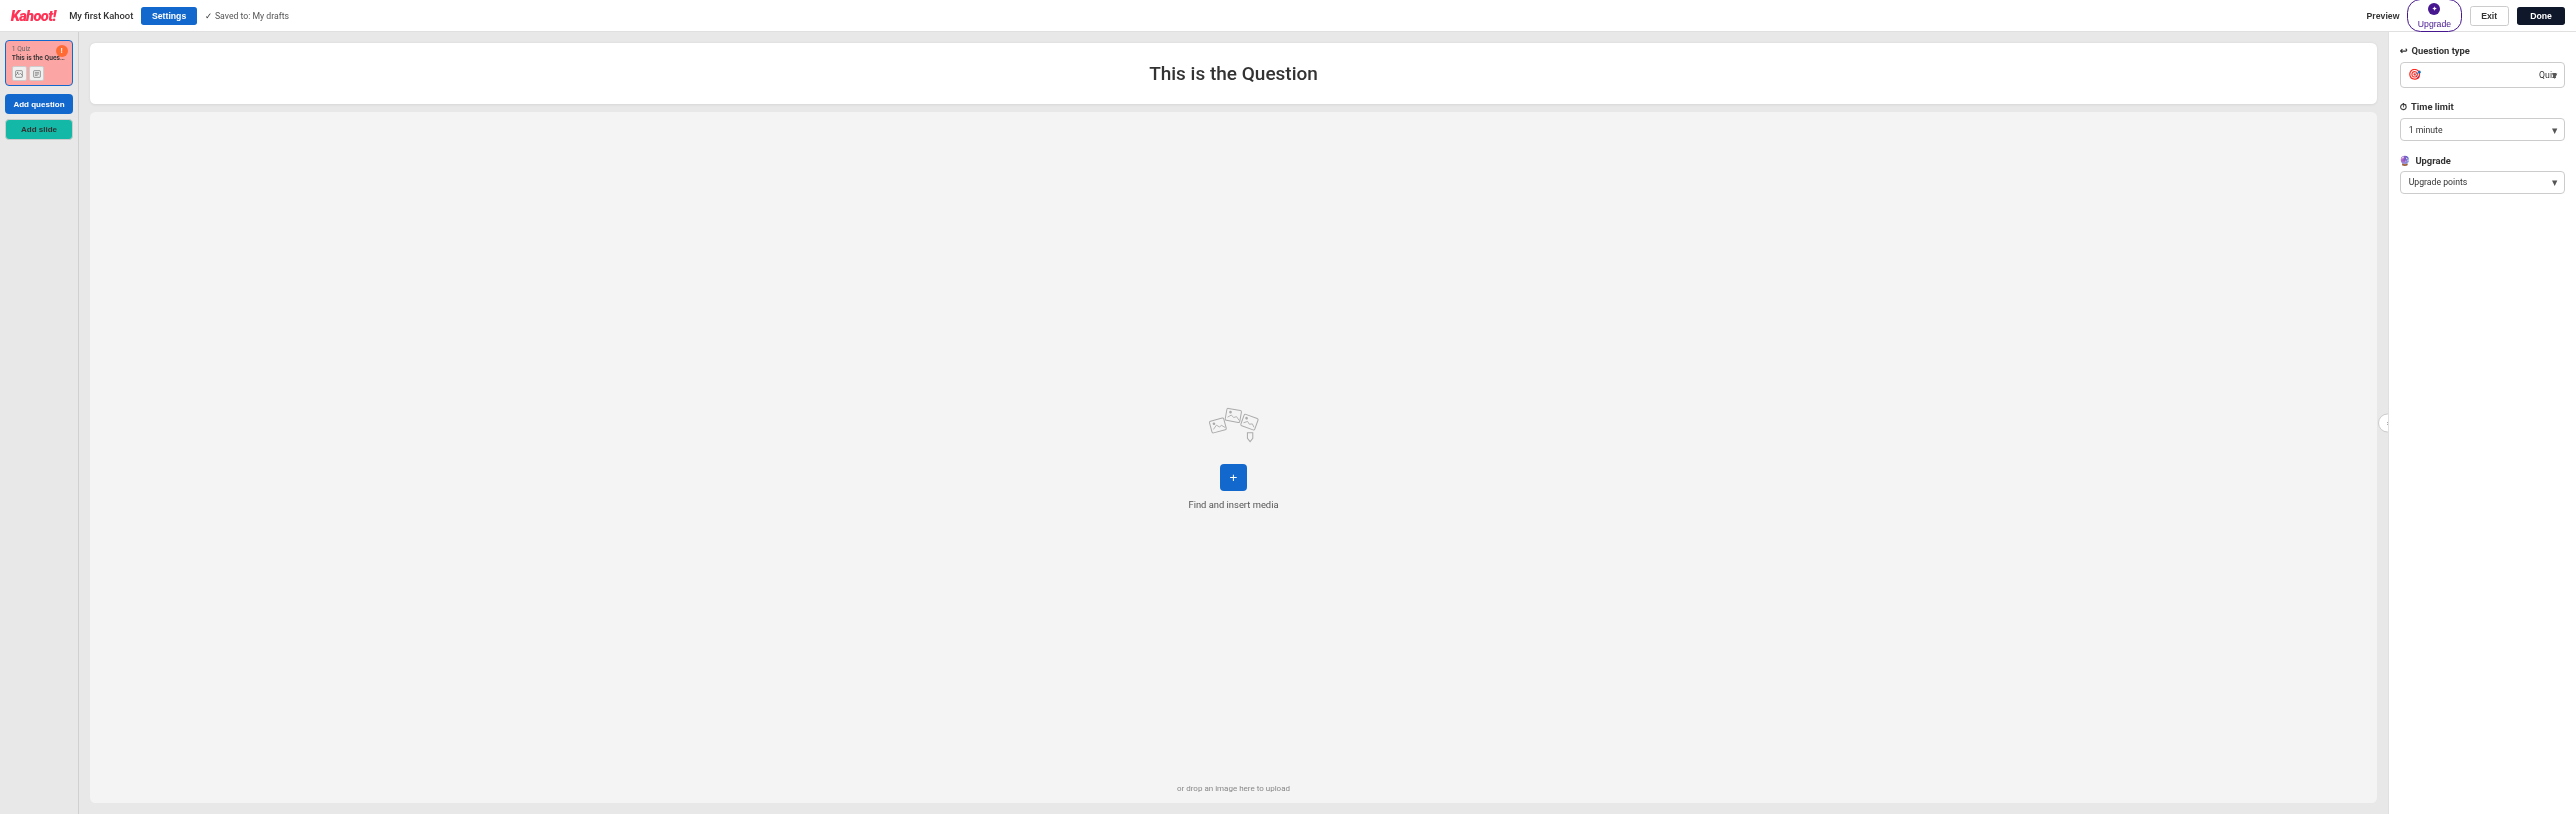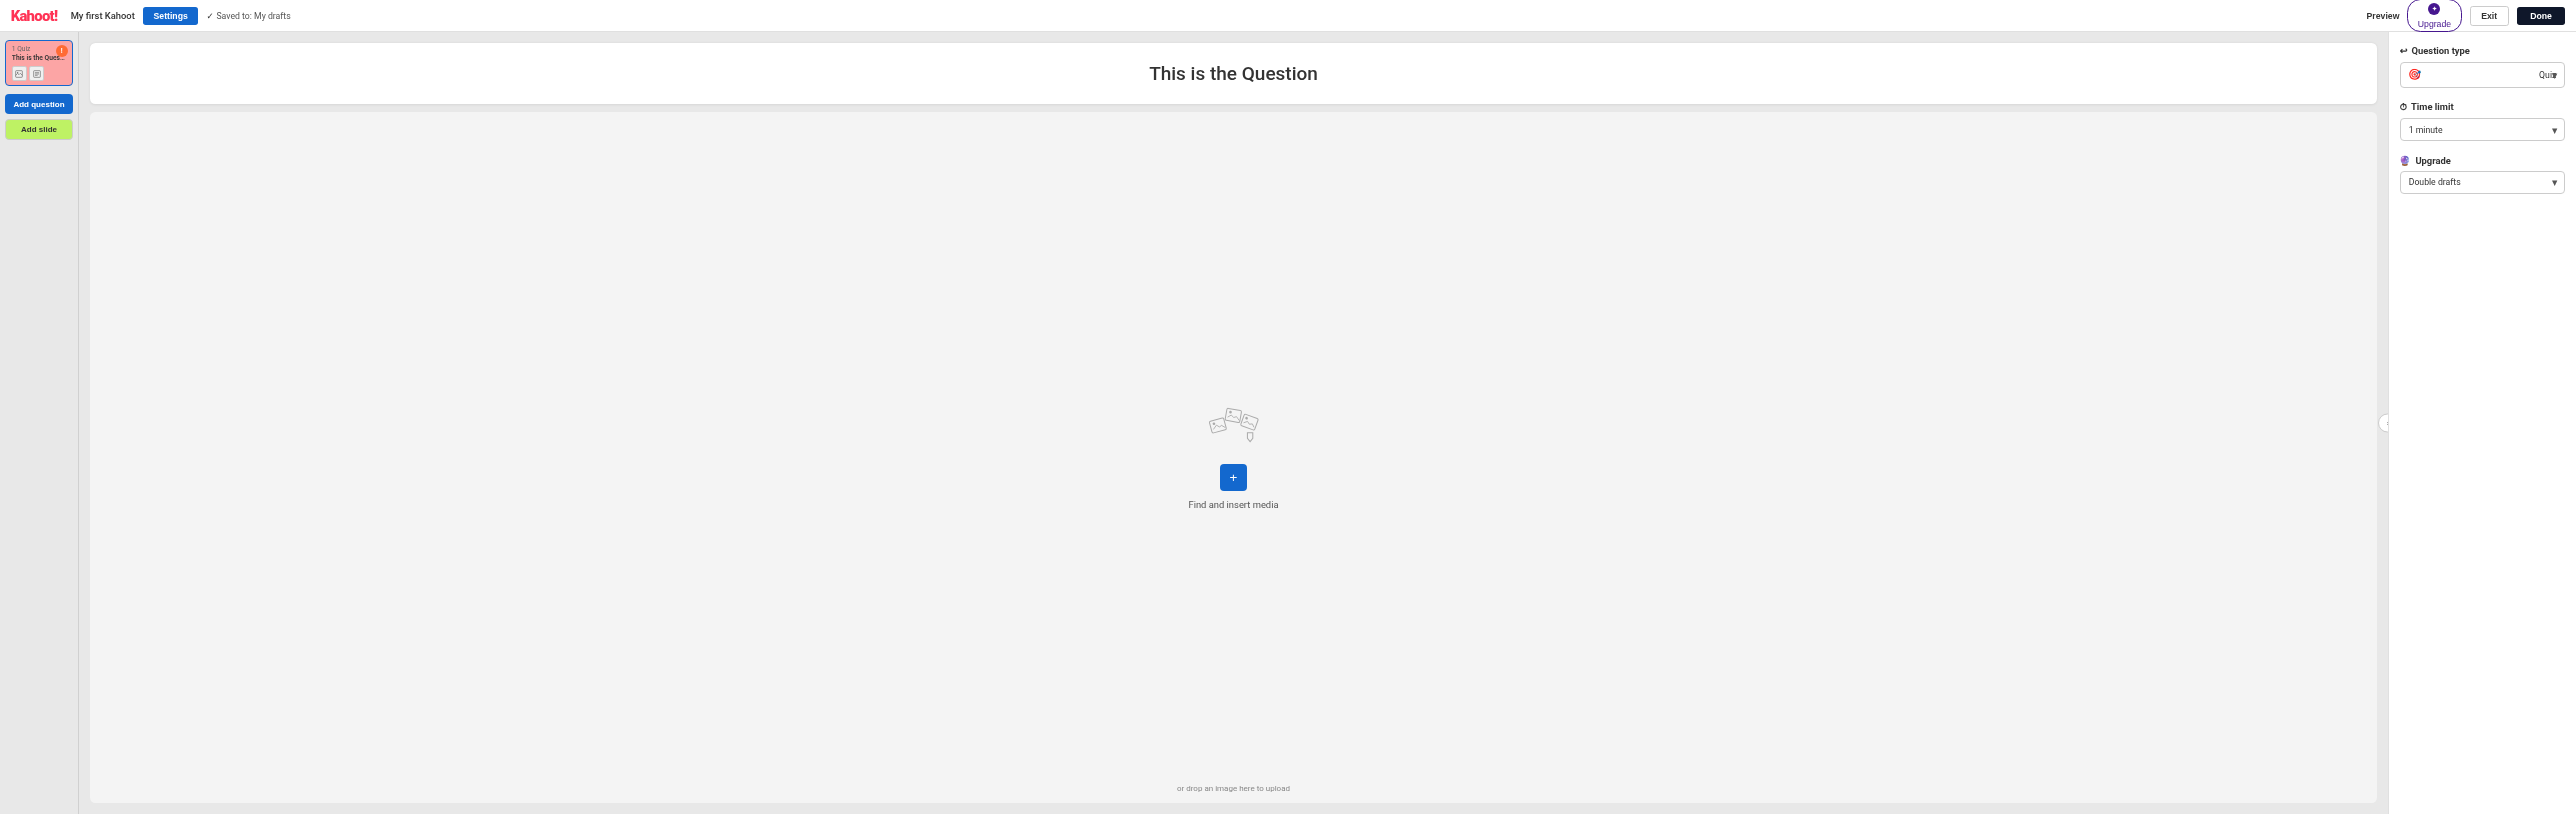--- a/index.html
+++ b/index.html
@@ -15,20 +15,21 @@
       padding: 0 10.7px;
       gap: 8px;
       position: fixed;
       top: 0; left: 0; right: 0;
       z-index: 100;
     }
     .logo {
       font-size: 14.8px;
       font-weight: 900;
       color: #46178f;
+      font-style: italic;
       letter-spacing: -0.7px;
     }
     .logo span { color: #ff3355; }
     .kahoot-title {
       font-size: 9.4px;
       color: #333;
       font-weight: 500;
       margin-left: 5.4px;
     }
     .settings-btn {
@@ -193,21 +194,21 @@
       border: none;
       border-radius: 4px;
       padding: 5.4px 0;
       font-size: 8px;
       font-weight: 700;
       cursor: pointer;
       margin-top: 2.7px;
     }
     .add-slide-btn {
       width: 100%;
-      background: #bef264;
+      background: #14b8a6;
       color: #333;
       border: 0.7px solid #ccc;
       border-radius: 4px;
       padding: 4.7px 0;
       font-size: 8px;
       font-weight: 600;
       cursor: pointer;
     }
 
     
@@ -456,20 +457,20 @@
       </div>
     </div>
 
     <div>
       <div class="panel-section-title">
         <span class="panel-section-icon">🔮</span>
         <span>Upgrade</span>
       </div>
       <div class="panel-select-wrapper">
         <div class="panel-select">
-          <span>Double drafts</span>
+          <span>Upgrade points</span>
         </div>
       </div>
     </div>
   </div>
 
 </div>
 
 
 </body></html>

